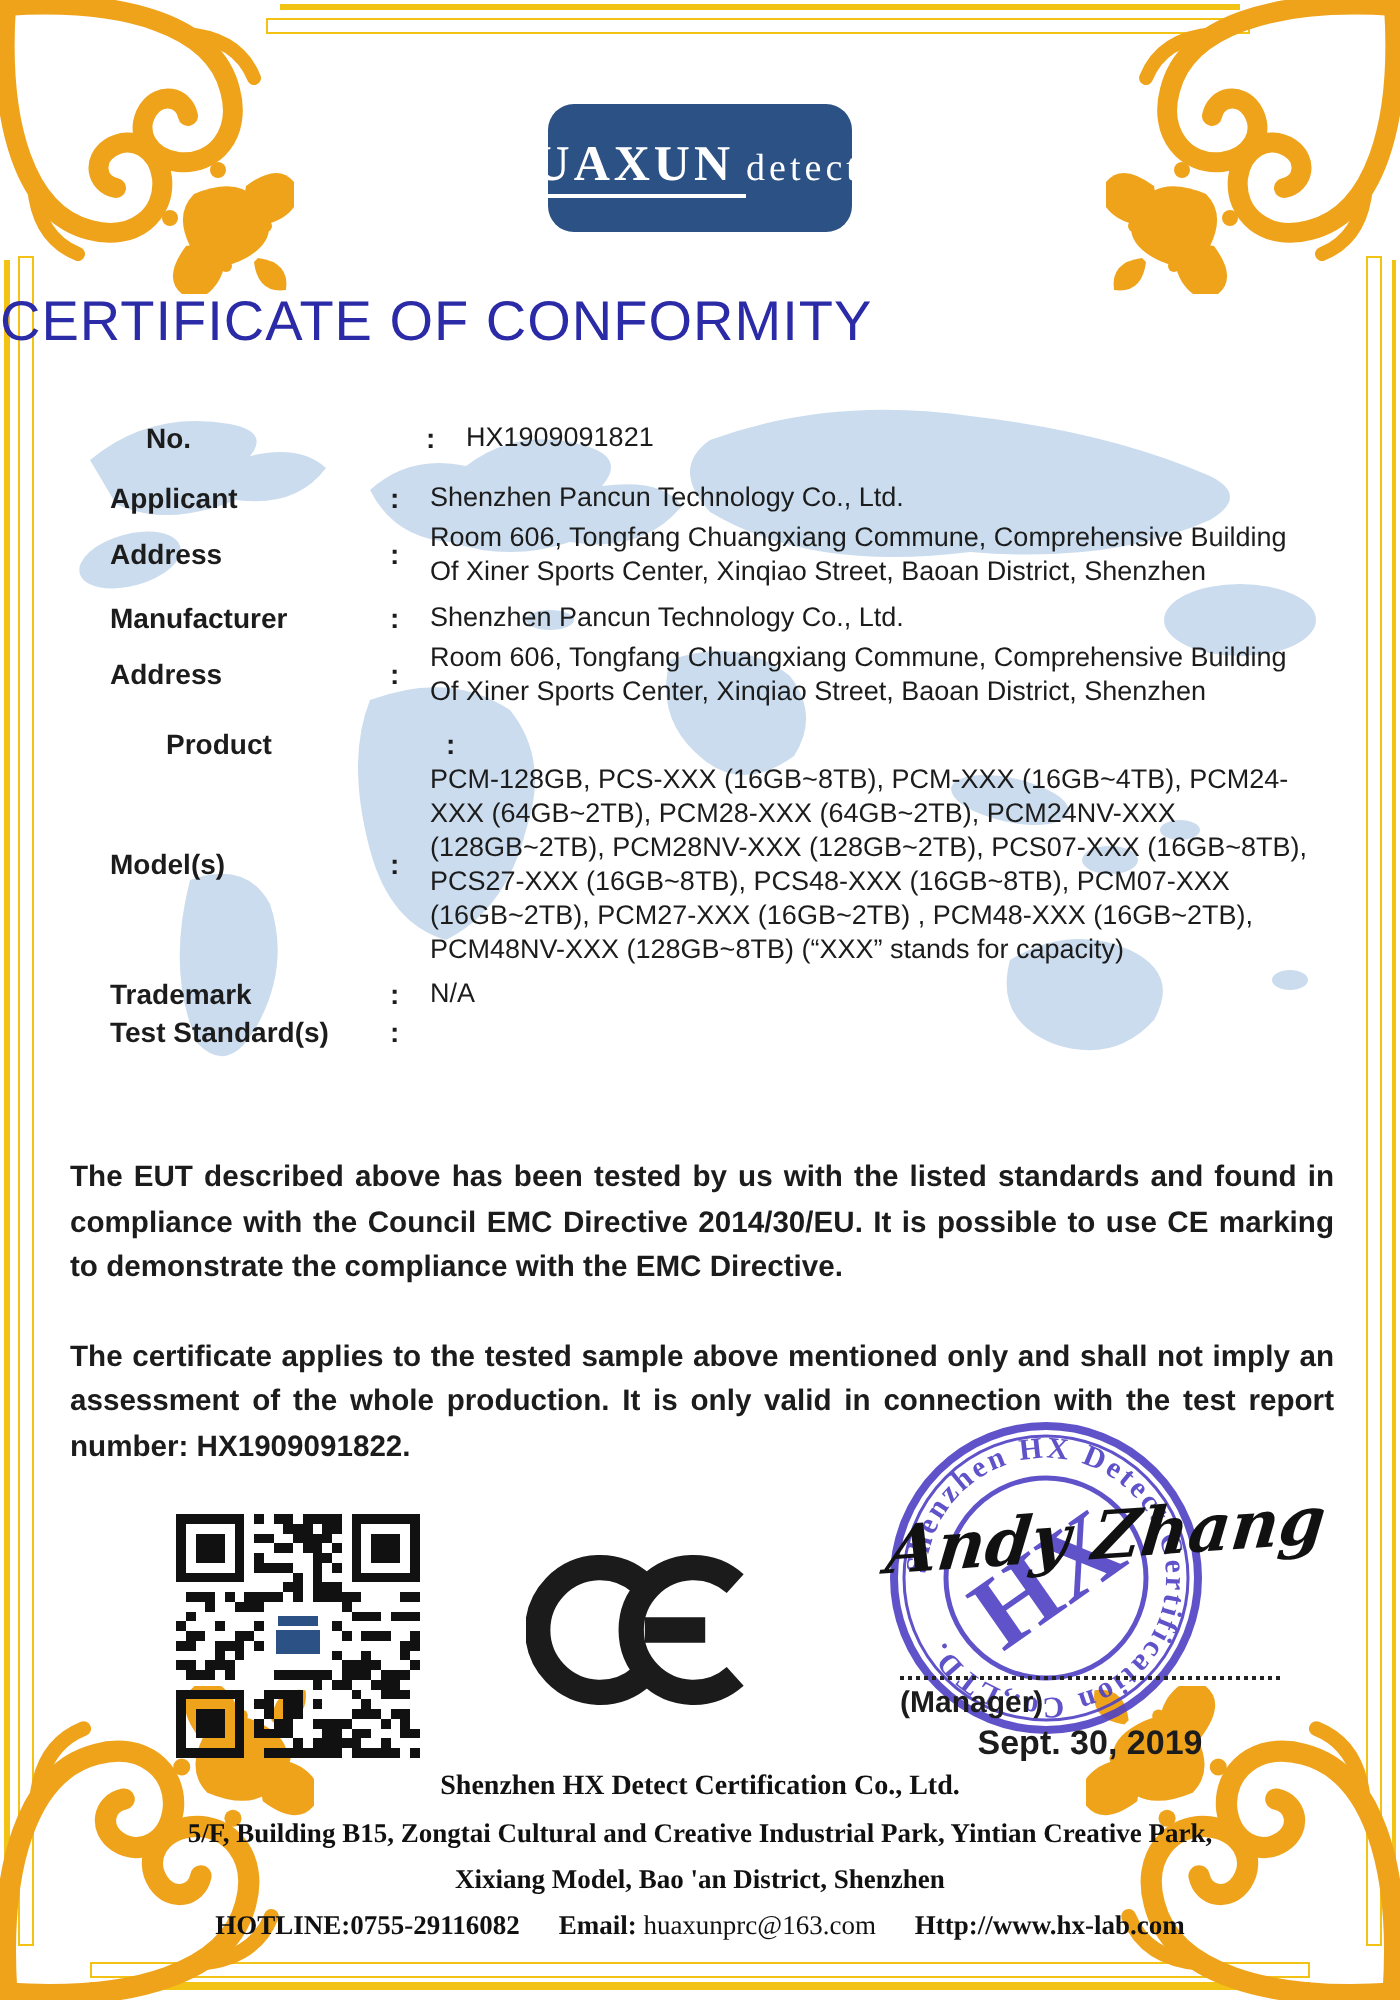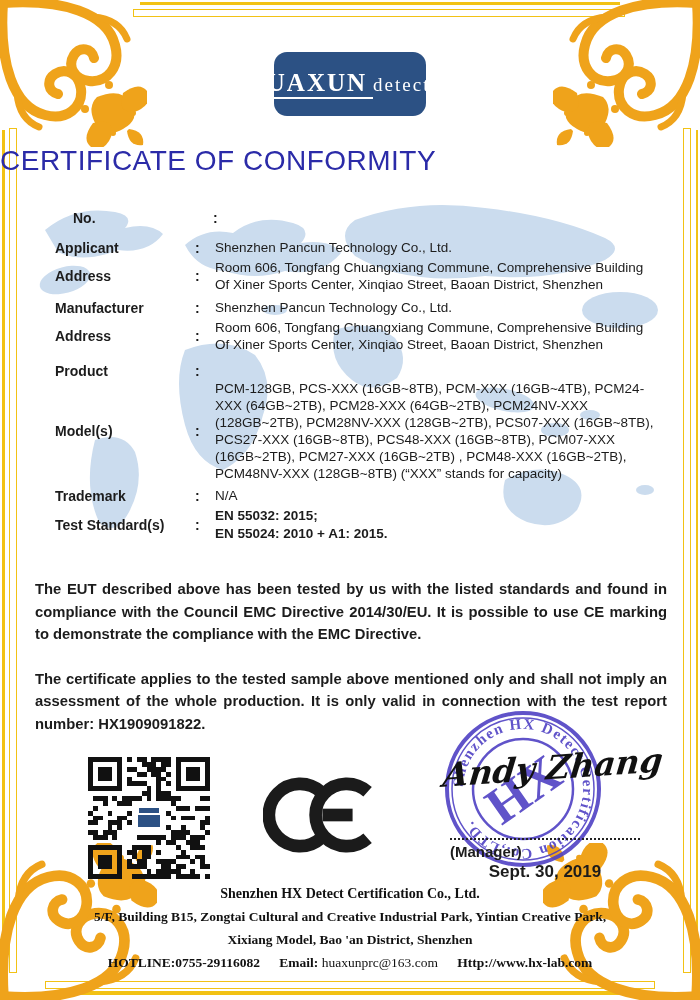--- a/index.html
+++ b/index.html
@@ -36,21 +36,21 @@
          font-size:28px;letter-spacing:0.5px;}
   
   .map{position:absolute;left:35px;top:190px;width:630px;height:380px;z-index:0;}
   .cert-table{position:absolute;left:55px;top:210px;width:600px;z-index:1;}
   .row{display:flex;align-items:center;}
   .row .lbl{width:140px;font-weight:700;font-size:14px;flex:0 0 140px;}
   .row .col{width:20px;flex:0 0 20px;font-weight:700;font-size:14px;text-align:left;}
   .row .val{flex:1;font-size:13.5px;line-height:17px;}
   .row .val.bold{font-weight:700;line-height:18px;}
   .mb13{margin-bottom:13px;padding-left:18px;} .mb3{margin-bottom:3px;} .mb6{margin-bottom:6px;}
-  .mb10{margin-bottom:10px;} .mb1{margin-bottom:1px;} .mb5{margin-bottom:5px;}
+  .mb10{margin-bottom:10px;} .mb1{margin-bottom:1px;margin-left:28px;} .mb5{margin-bottom:5px;}
   
   .body-text{position:absolute;left:35px;top:578px;width:632px;font-size:14.8px;font-weight:700;
              line-height:22.5px;text-align:justify;}
   .body-text p{margin:0 0 22px 0;}
   
   .qr{position:absolute;left:88px;top:757px;width:122px;height:122px;}
   .ce{position:absolute;left:263px;top:775px;width:112px;height:80px;}
   .stamp{position:absolute;left:441px;top:707px;width:164px;height:164px;opacity:.9;z-index:1;}
   .sig{position:absolute;left:438px;top:748px;width:230px;text-align:center;z-index:3;
        font-family:"DejaVu Serif",serif;font-style:italic;font-weight:700;font-size:33px;
@@ -139,20 +139,21 @@
     <path d="M60,250 q28,-10 40,12 q10,30 -6,60 q-14,26 -30,10 q-16,-35 -4,-82 z"></path>
     <ellipse cx="240" cy="120" rx="12" ry="5"></ellipse>
     <ellipse cx="610" cy="300" rx="9" ry="5"></ellipse>
   </g>
 </svg>
 
 <div class="cert-table">
   <div class="row mb13">
     <div class="lbl">No.</div>
     <div class="col">:</div>
+    <div class="val">HX1909091821</div>
   </div>
   <div class="row mb3">
     <div class="lbl">Applicant</div>
     <div class="col">:</div>
     <div class="val">Shenzhen Pancun Technology Co., Ltd.</div>
   </div>
   <div class="row mb6">
     <div class="lbl">Address</div>
     <div class="col">:</div>
     <div class="val">Room 606, Tongfang Chuangxiang Commune, Comprehensive Building Of Xiner Sports Center, Xinqiao Street, Baoan District, Shenzhen</div>
@@ -177,24 +178,20 @@
     <div class="val">PCM-128GB, PCS-XXX (16GB~8TB), PCM-XXX (16GB~4TB), PCM24-XXX (64GB~2TB), PCM28-XXX (64GB~2TB), PCM24NV-XXX (128GB~2TB), PCM28NV-XXX (128GB~2TB), PCS07-XXX (16GB~8TB), PCS27-XXX (16GB~8TB), PCS48-XXX (16GB~8TB), PCM07-XXX (16GB~2TB), PCM27-XXX (16GB~2TB) , PCM48-XXX (16GB~2TB), PCM48NV-XXX (128GB~8TB) (“XXX” stands for capacity)</div>
   </div>
   <div class="row mb3">
     <div class="lbl">Trademark</div>
     <div class="col">:</div>
     <div class="val">N/A</div>
   </div>
   <div class="row">
     <div class="lbl">Test Standard(s)</div>
     <div class="col">:</div>
-    <div class="val bold">
-      <div>EN 55032: 2015;</div>
-      <div>EN 55024: 2010 + A1: 2015.</div>
-    </div>
   </div>
 </div>
 
 <div class="body-text">
   <p>The EUT described above has been tested by us with the listed standards and found in compliance with the Council EMC Directive 2014/30/EU. It is possible to use CE marking to demonstrate the compliance with the EMC Directive.</p>
   <p>The certificate applies to the tested sample above mentioned only and shall not imply an assessment of the whole production. It is only valid in connection with the test report number: HX1909091822.</p>
 </div>
 
 <svg class="qr" id="qr-svg" viewBox="0 0 25 25" shape-rendering="crispEdges">
     <rect x="8" y="0" width="1" height="1" fill="#111"></rect>

